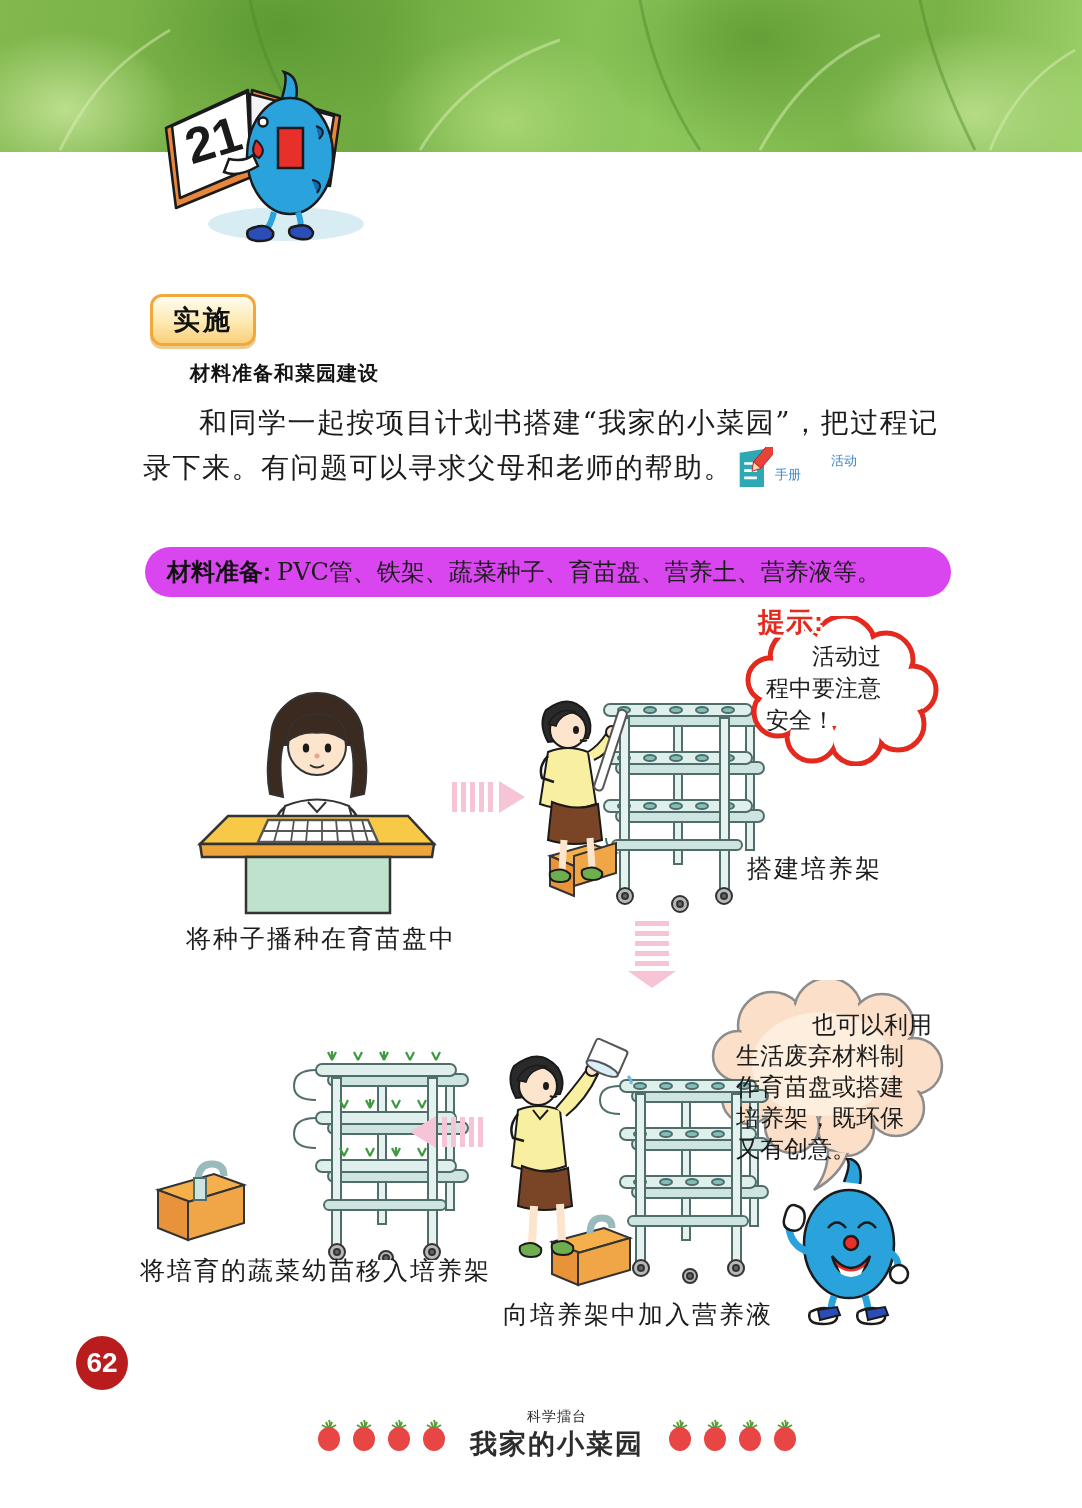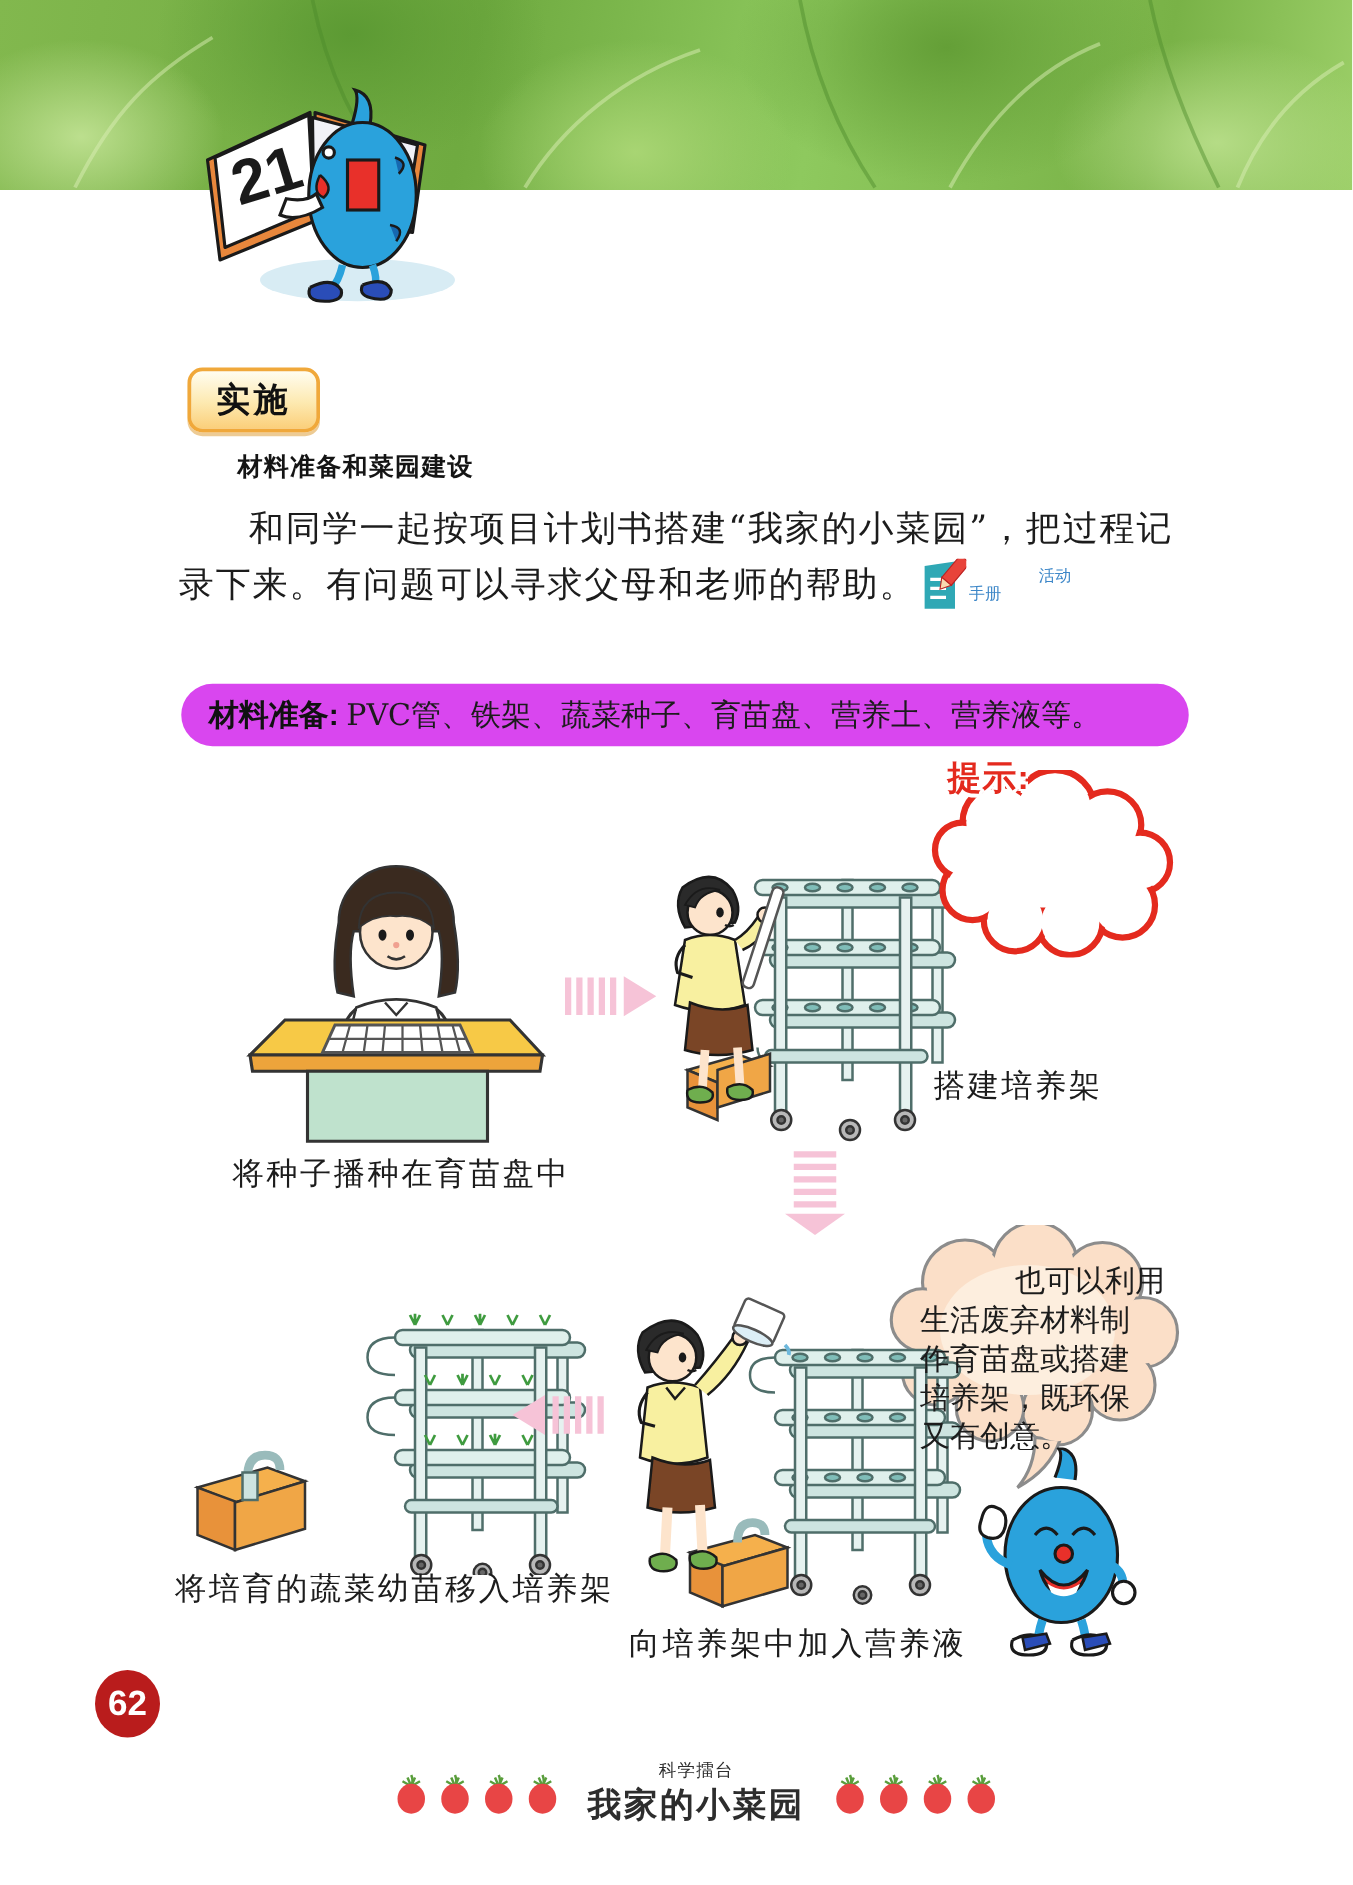--- a/index.html
+++ b/index.html
@@ -181,20 +181,25 @@
         <circle cx="142" cy="44" r="24"></circle>
           <circle cx="168" cy="74" r="21"></circle>
         <circle cx="154" cy="108" r="23"></circle>
           <circle cx="112" cy="122" r="23"></circle>
         <circle cx="68" cy="120" r="22"></circle>
           <circle cx="34" cy="96" r="21"></circle>
         <circle cx="26" cy="64" r="19"></circle>
           <rect x="34" y="40" width="120" height="70"></rect>
       </g>
     </svg>
+    <div id="tip-text" class="abs">
+      <div>活动过</div>
+      <div>程中要注意</div>
+      <div>安全！</div>
+    </div>
   </div>
 
   <div class="abs" style="left:172px;top:676px;width:290px;height:242px;">
     <svg viewBox="0 0 290 242" width="290" height="242">
       <g stroke="#333" stroke-width="2">
         <path d="M99,62 a46,45 0 0 1 92,0 q6,34 1,56 l-13,3 q5,-34 0,-52 l-68,0 q-5,18 0,52 l-13,-3 q-5,-22 1,-56 Z" fill="#3a2a1f"></path>
         <circle cx="145" cy="70" r="29" fill="#fde4cc"></circle>
         <path d="M115,66 q1,-28 30,-28 q29,0 30,28 q-14,-11 -30,-9 q-16,-2 -30,9Z" fill="#3a2a1f" stroke-width="1.5"></path>
         <ellipse cx="134" cy="72" rx="3.2" ry="4.5" fill="#1a1a1a" stroke="none"></ellipse>
         <ellipse cx="156" cy="72" rx="3.2" ry="4.5" fill="#1a1a1a" stroke="none"></ellipse>

